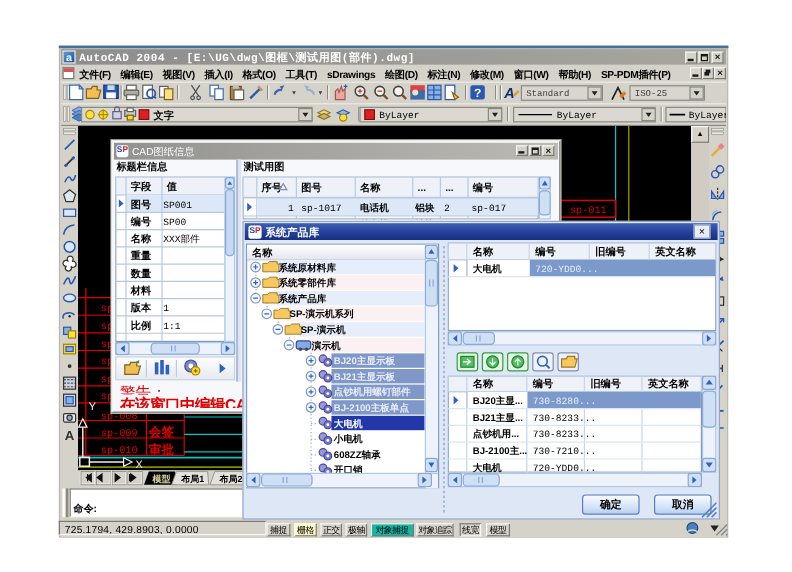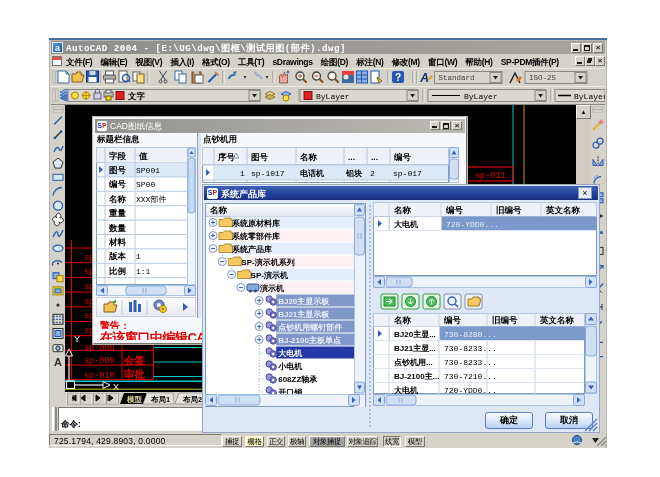--- a/index.html
+++ b/index.html
@@ -416,21 +416,21 @@
 <div class="ab" style="left:52px;top:407px;width:5px;height:24px;border-left:2px solid #fff;border-right:2px solid #8a8a82"></div>
 <div class="ab bi" style="left:58px;top:407px;width:520px;height:24px;background:#fff"></div>
 <div class="ab t" style="left:61px;top:419px;width:60px;height:11px;font-size:8.5px;color:#000;font-weight:bold">命令:</div>
 <div class="ab" style="left:51px;top:433px;width:554px;height:15px;background:#d5d2ca"></div>
 <div class="ab bi" style="left:49px;top:434px;width:173px;height:12px;background:#d5d2ca"></div>
 <div class="ab t" style="left:54px;top:436px;width:160px;height:9px;font-size:8.5px;color:#000;letter-spacing:0.2px">725.1794, 429.8903, 0.0000</div>
 <div class="ab bo" style="left:222px;top:436px;width:20px;height:10.5px;background:#d5d2ca;font-size:7.5px;text-align:center;line-height:9.5px;letter-spacing:-0.6px;color:#000">捕捉</div>
 <div class="ab bo" style="left:245px;top:436px;width:19px;height:10.5px;background:#fef9c3;font-size:7.5px;text-align:center;line-height:9.5px;letter-spacing:-0.6px;color:#000">栅格</div>
 <div class="ab bo" style="left:267px;top:436px;width:18px;height:10.5px;background:#d5d2ca;font-size:7.5px;text-align:center;line-height:9.5px;letter-spacing:-0.6px;color:#000">正交</div>
 <div class="ab bo" style="left:288px;top:436px;width:18px;height:10.5px;background:#d5d2ca;font-size:7.5px;text-align:center;line-height:9.5px;letter-spacing:-0.6px;color:#000">极轴</div>
-<div class="ab bo" style="left:309px;top:436px;width:35.5px;height:10.5px;background:#a3a3a3;font-size:7.5px;text-align:center;line-height:9.5px;letter-spacing:-0.6px;color:#000">对象捕捉</div>
+<div class="ab bo" style="left:309px;top:436px;width:35.5px;height:10.5px;background:#14b8a6;font-size:7.5px;text-align:center;line-height:9.5px;letter-spacing:-0.6px;color:#000">对象捕捉</div>
 <div class="ab bo" style="left:346.5px;top:436px;width:31.5px;height:10.5px;background:#d5d2ca;font-size:7.5px;text-align:center;line-height:9.5px;letter-spacing:-0.6px;color:#000">对象追踪</div>
 <div class="ab bi" style="left:383px;top:436px;width:18px;height:10.5px;background:#d5d2ca;font-size:7.5px;text-align:center;line-height:9.5px;letter-spacing:-0.6px;color:#000">线宽</div>
 <div class="ab bo" style="left:405px;top:436px;width:19.5px;height:10.5px;background:#d5d2ca;font-size:7.5px;text-align:center;line-height:9.5px;letter-spacing:-0.6px;color:#000">模型</div>
 <svg class="ab" style="left:568px;top:433px" width="38" height="14">
     <circle cx="9" cy="7" r="4.5" fill="#4880c0" stroke="#204878"></circle>
     <path d="M5 10a7 7 0 018 0" fill="none" stroke="#e0e0e0"></path>
     <path d="M24 5h7l-3.5 5z" fill="#202020"></path>
   </svg>
 <svg class="ab" style="left:596px;top:436px" width="11" height="11">
     <g stroke="#8a8a82" stroke-width="1.2">
@@ -513,24 +513,24 @@
     </g>
 <line x1="51" y1="3" x2="51" y2="17" stroke="#c0c8d8"></line>
 <g transform="translate(57,2)">
       <circle cx="6" cy="6" r="5" fill="#7888cc" stroke="#405090"></circle>
       <circle cx="6" cy="6" r="2" fill="#fff"></circle>
       <circle cx="10" cy="10" r="3.5" fill="#ffd820" stroke="#a08000"></circle>
       <path d="M8.5 10h3M10 8.5v3" stroke="#806000"></path>
     </g>
 <path d="M87 6l5 4-5 4z" fill="#3060c0"></path>
 </svg>
-<div class="ab t" style="left:100px;top:319px;width:100px;height:10px;font-size:10px;font-weight:bold;color:#e00000">警告：</div>
+<div class="ab t" style="left:100px;top:319px;width:100px;height:10px;font-size:13px;font-weight:normal;color:#e00000">警告：</div>
 <div class="ab t" style="left:100px;top:329px;width:104px;height:11px;font-size:13px;font-weight:bold;color:#e00000;letter-spacing:-0.5px">在该窗口中编辑CAD图纸信息</div>
 <div class="ab" style="left:197px;top:133px;width:4px;height:185px;background:#dde4f0;border-left:1px solid #8aa0c8"></div>
-<div class="ab t" style="left:203px;top:134px;width:80px;height:11px;font-size:8.5px;color:#000;font-weight:bold">点钞机用</div>
+<div class="ab t" style="left:203px;top:134px;width:80px;height:11px;font-size:8.5px;color:#000;font-weight:bold">测试用图</div>
 <svg class="ab" style="left:202px;top:147px" width="258" height="36">
     <rect x="0.5" y="0.5" width="246" height="35" fill="#fff" stroke="#7f9db9"></rect>
     <rect x="0.5" y="0.5" width="246" height="17" fill="#eef1f8" stroke="#b8c8e0"></rect>
     <text x="16" y="12.5" font-size="8.5" font-weight="bold" fill="#000">序号</text>
     <text x="49" y="12.5" font-size="8.5" font-weight="bold" fill="#000">图号</text>
     <text x="98" y="12.5" font-size="8.5" font-weight="bold" fill="#000">名称</text>
     <text x="146" y="12.5" font-size="8.5" font-weight="bold" fill="#000">...</text>
     <text x="169" y="12.5" font-size="8.5" font-weight="bold" fill="#000">...</text>
     <text x="192" y="12.5" font-size="8.5" font-weight="bold" fill="#000">编号</text>
     <path d="M34 6l3 5h-6z" fill="none" stroke="#8090b0"></path>

